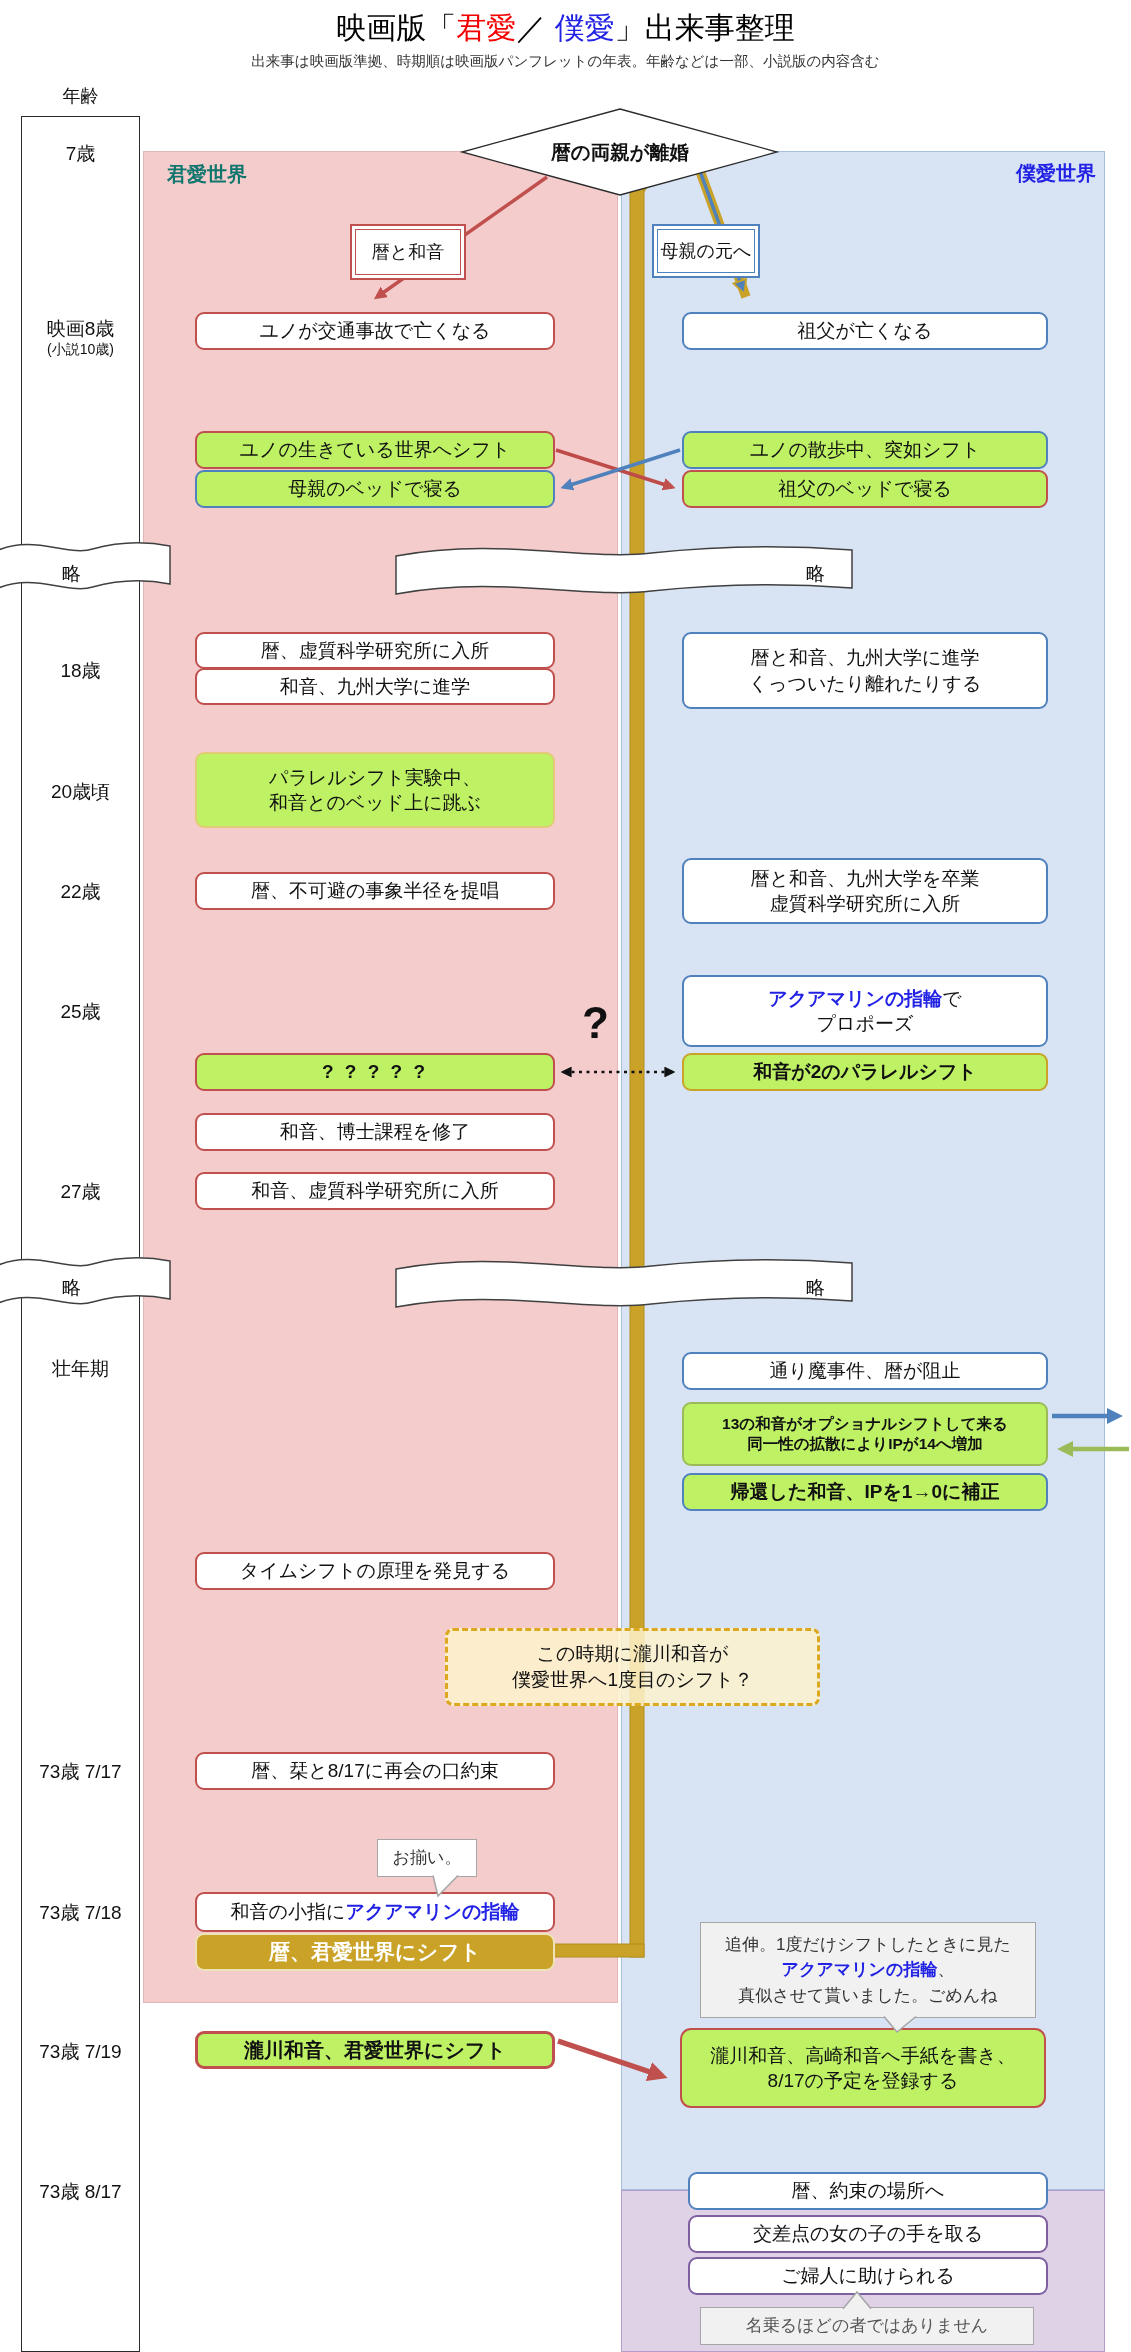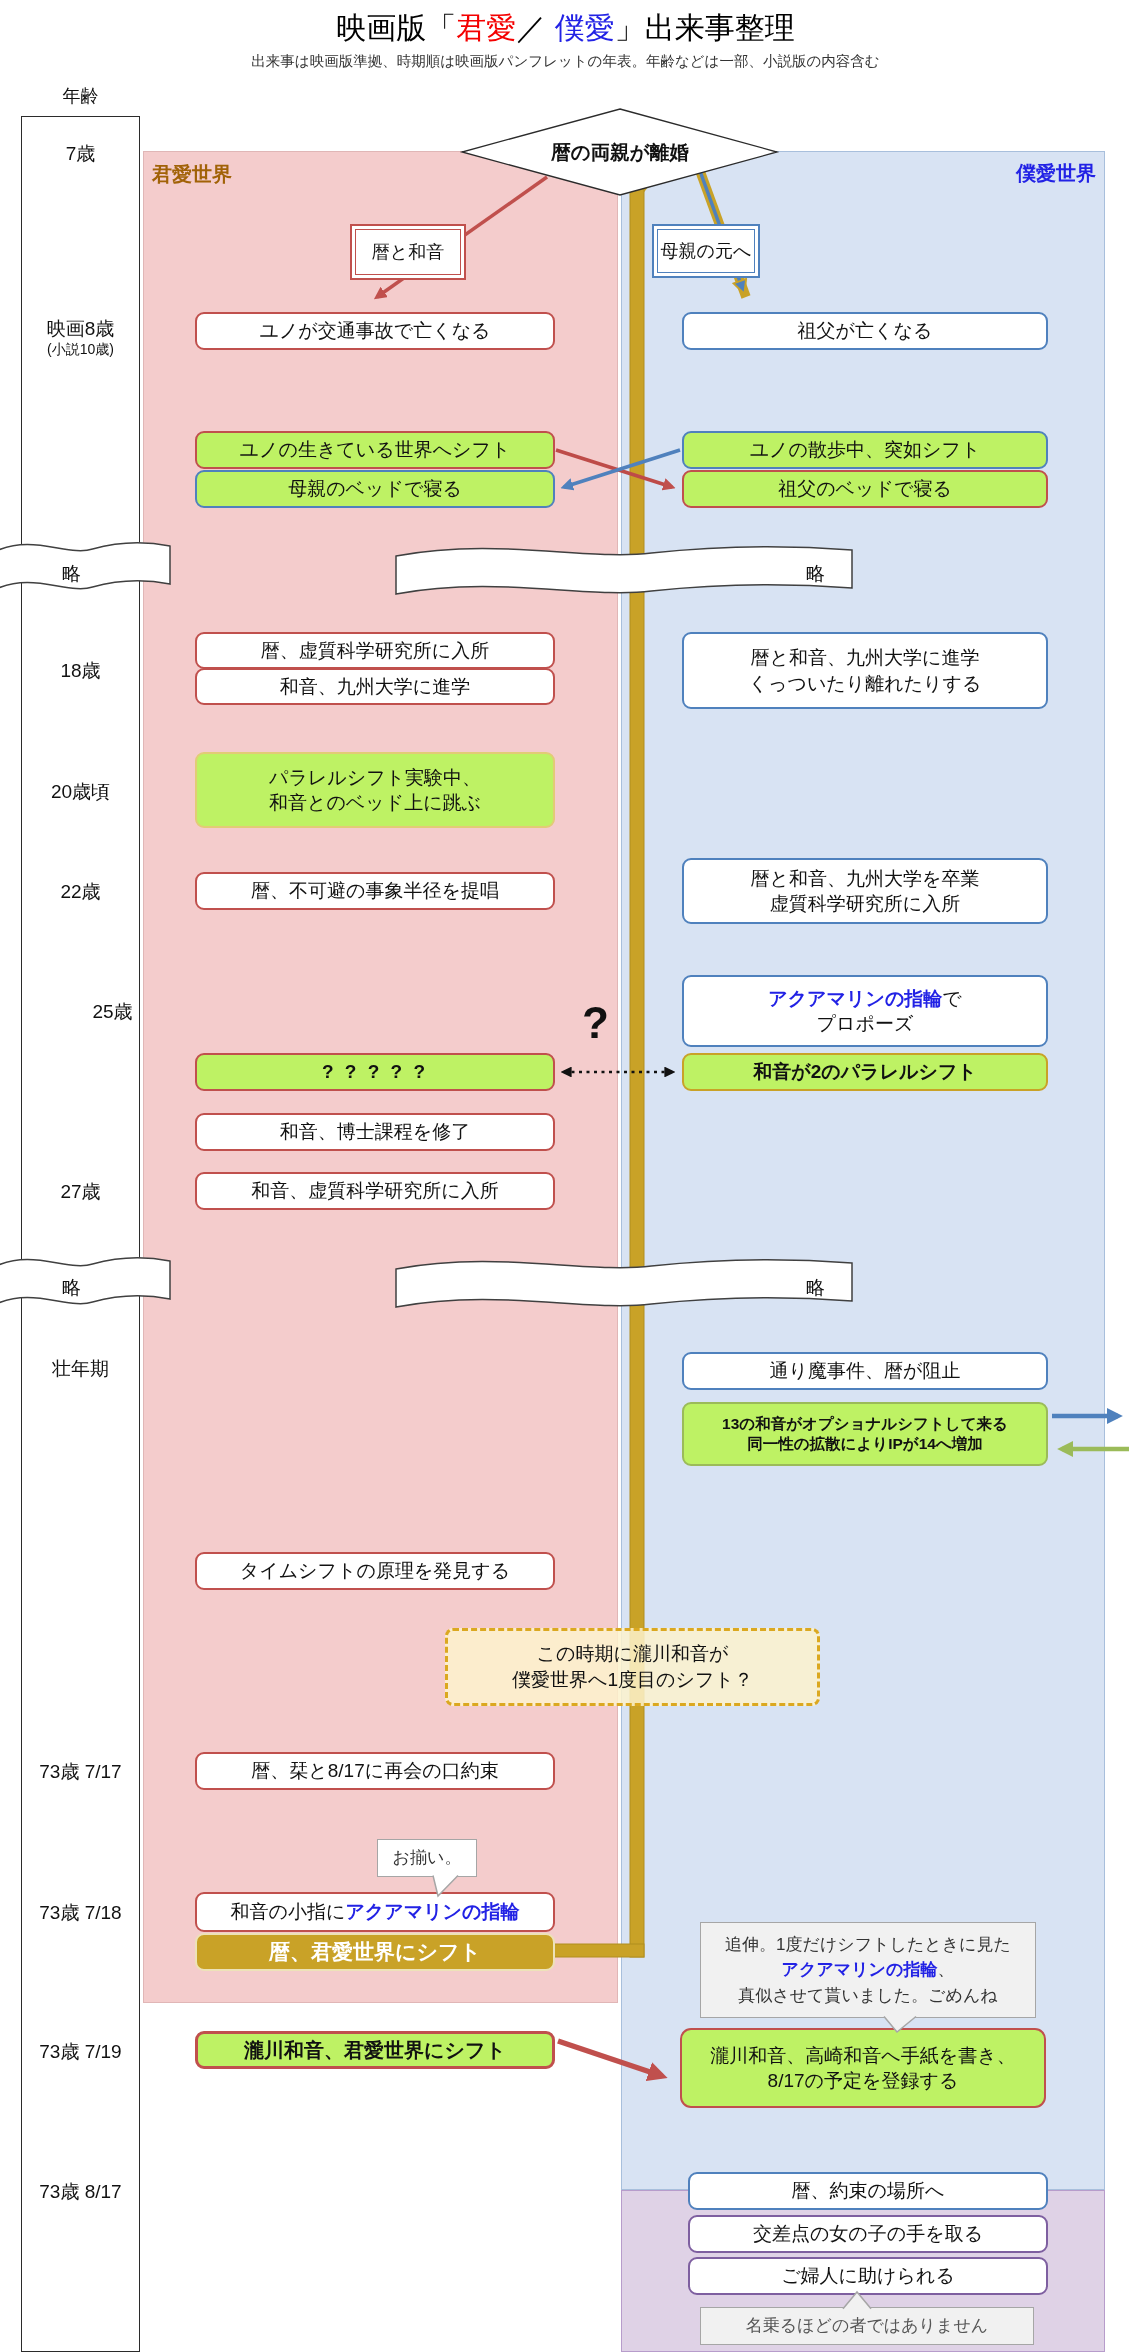--- a/index.html
+++ b/index.html
@@ -103,21 +103,21 @@
     <path d="M-6,1267 C32.7,1248 67.9,1272 92.6,1264 C120.7,1256 145.4,1256 170,1261 L170,1299 C145.4,1294 120.7,1294 92.6,1302 C67.9,1310 32.7,1286 -6,1305 Z" fill="#fff" stroke="#404040" stroke-width="1.5"></path>
     <path d="M396,1269 C496.3,1250 587.5,1274 651.4,1266 C724.3,1258 788.2,1258 852,1263 L852,1301 C788.2,1296 724.3,1296 651.4,1304 C587.5,1312 496.3,1288 396,1307 Z" fill="#fff" stroke="#404040" stroke-width="1.5"></path>
     <text x="62" y="580" font-size="19" fill="#111">略</text>
     <text x="806" y="580" font-size="19" fill="#111">略</text>
     <text x="62" y="1294" font-size="19" fill="#111">略</text>
     <text x="806" y="1294" font-size="19" fill="#111">略</text>
 
     <polygon points="620,109 777,152 620,195 462,152" fill="#fff" stroke="#2b2b2b" stroke-width="1.3"></polygon>
   </svg>
 
-  <div class="wlabel" style="left:152px;top:161px;color:#a16207;">君愛世界</div>
+  <div class="wlabel" style="left:167px;top:161px;color:#0f766e;">君愛世界</div>
   <div class="wlabel" style="left:960px;top:160px;width:136px;text-align:right;color:#2222E5;">僕愛世界</div>
 
   <div class="diamond-label" style="left:462px;top:138px;width:316px;height:28px;">暦の両親が離婚</div>
 
   <div class="dbl" style="left:350px;top:224px;width:116px;height:56px;">
       <div>暦と和音</div>
     </div>
   <div class="dbl blue" style="left:652px;top:224px;width:108px;height:54px;">
       <div>母親の元へ</div>
     </div>
@@ -158,20 +158,21 @@
   <div class="box b-blue col" style="left:682px;top:975px;width:366px;height:72px;">
     <div><span class="hl-blue">アクアマリンの指輪</span><span>で</span></div>
     <div>プロポーズ</div>
   </div>
   <div class="box bg-y b-gold bold" style="left:682px;top:1053px;width:366px;height:38px;">和音が2のパラレルシフト</div>
   <div class="box b-blue" style="left:682px;top:1352px;width:366px;height:38px;">通り魔事件、暦が阻止</div>
   <div class="box bg-y b-green col bold" style="left:682px;top:1402px;width:366px;height:64px;font-size:15.5px;">
     <div>13の和音がオプショナルシフトして来る</div>
     <div>同一性の拡散によりIPが14へ増加</div>
   </div>
+  <div class="box bg-y b-blue thick bold" style="left:682px;top:1473px;width:366px;height:38px;">帰還した和音、IPを1→0に補正</div>
   <div class="box bg-y thick col" style="left:680px;top:2028px;width:366px;height:80px;border-radius:11px;">
     <div>瀧川和音、高崎和音へ手紙を書き、</div>
     <div>8/17の予定を登録する</div>
   </div>
   <div class="box b-blue" style="left:688px;top:2172px;width:360px;height:38px;">暦、約束の場所へ</div>
   <div class="box b-purple" style="left:688px;top:2215px;width:360px;height:38px;">交差点の女の子の手を取る</div>
   <div class="box b-purple" style="left:688px;top:2257px;width:360px;height:38px;">ご婦人に助けられる</div>
 
   <div class="qmark" style="left:582px;top:998px;">?</div>
   <div class="dashed-note" style="left:445px;top:1628px;width:375px;height:78px;">
@@ -191,21 +192,21 @@
     <path d="M884,2016.5 L897,2032 L916,2016.5" fill="#F1F1F1" stroke="#A6A6A6" stroke-width="1.5"></path>
     <path d="M843,2308.8 L857,2292 L871,2308.8" fill="#F1F1F1" stroke="#A6A6A6" stroke-width="1.5"></path>
   </svg>
 
   <div class="age" style="top:141px;">7歳</div>
   <div class="age" style="top:316px;">映画8歳</div>
   <div class="age age-sub" style="top:341px;">(小説10歳)</div>
   <div class="age" style="top:658px;">18歳</div>
   <div class="age" style="top:779px;">20歳頃</div>
   <div class="age" style="top:879px;">22歳</div>
-  <div class="age" style="top:999px;padding-left:32px;">25歳</div>
+  <div class="age" style="top:999px;">25歳</div>
   <div class="age" style="top:1179px;">27歳</div>
   <div class="age" style="top:1356px;">壮年期</div>
   <div class="age" style="top:1759px;">73歳 7/17</div>
   <div class="age" style="top:1900px;">73歳 7/18</div>
   <div class="age" style="top:2039px;">73歳 7/19</div>
   <div class="age" style="top:2179px;">73歳 8/17</div>
 
 </div>
 
 </body></html>

